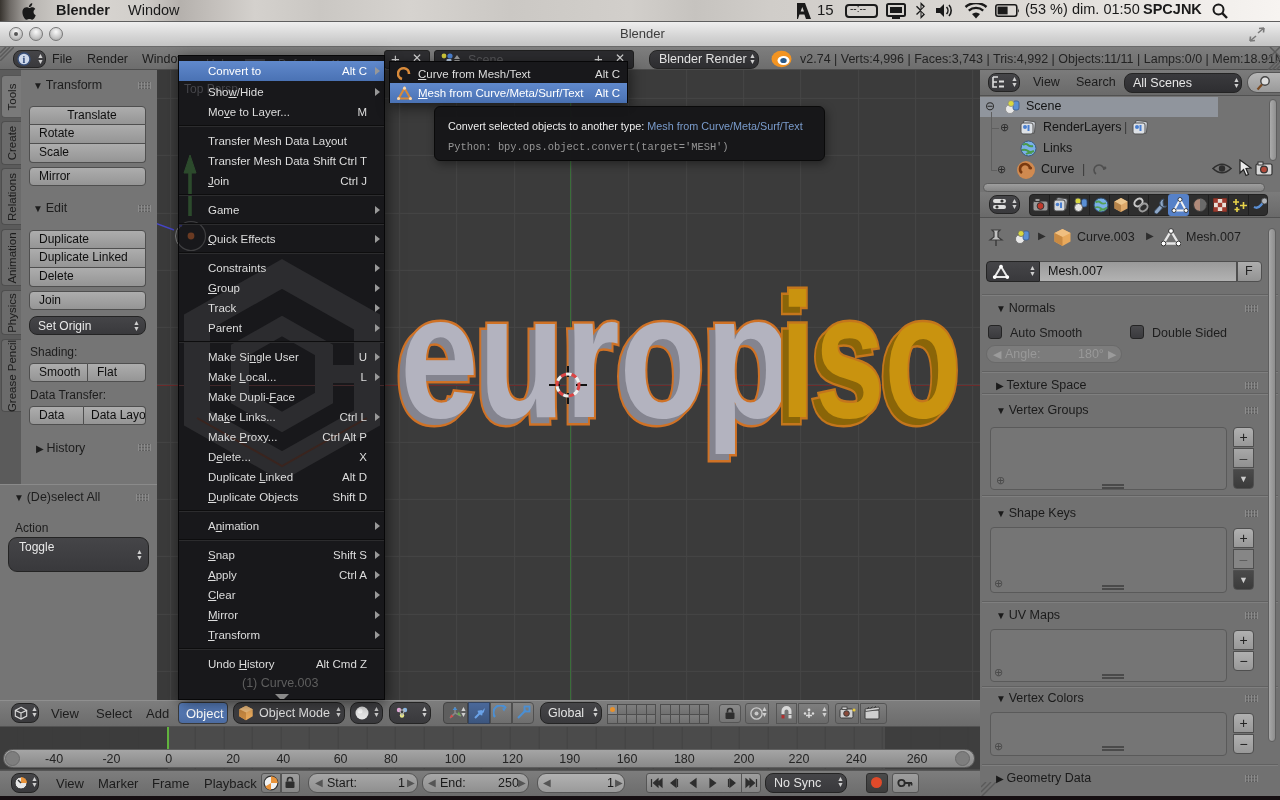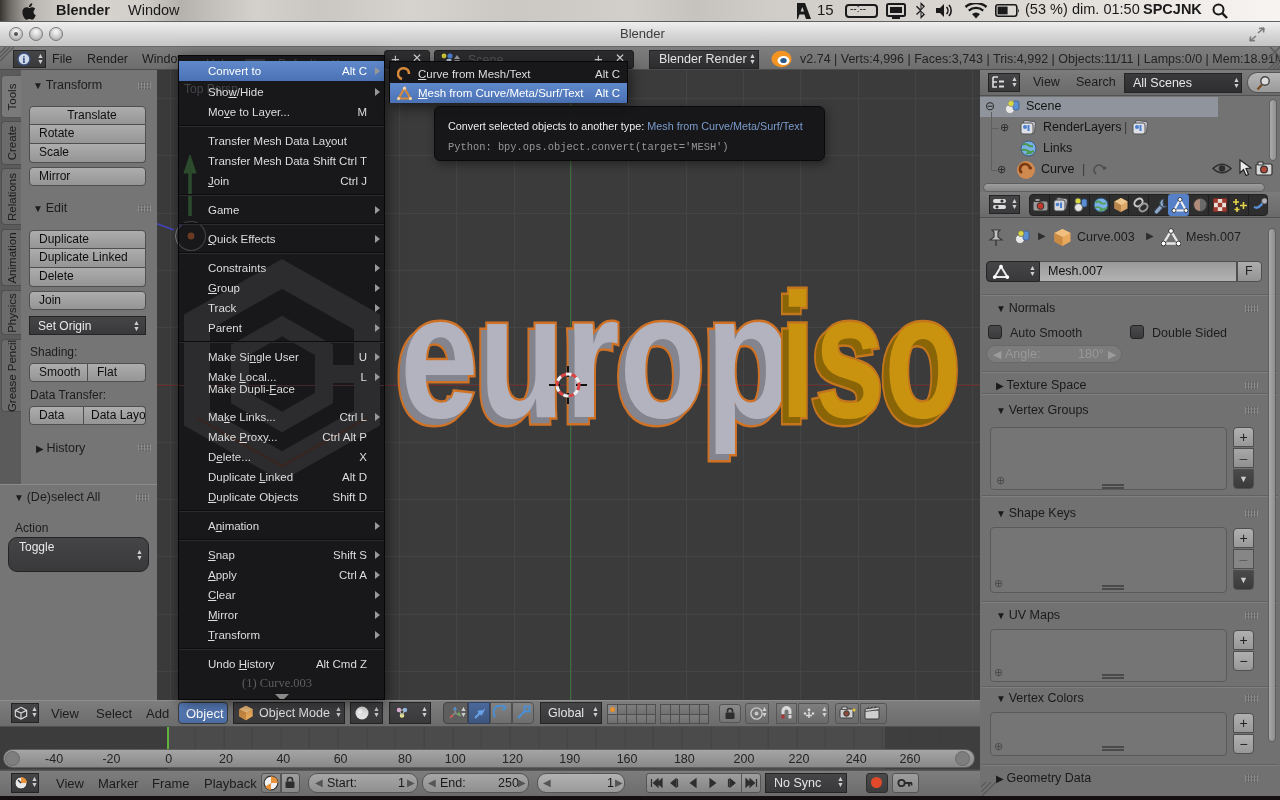--- a/index.html
+++ b/index.html
@@ -40,21 +40,21 @@
     background-image:repeating-linear-gradient(90deg,#8f8f8f 0 1px,transparent 1px 3px),repeating-linear-gradient(#5d5d5d 0 1px,transparent 1px 3px);
     opacity:.9; }
   .tbtn { position:absolute; left:29px; width:117px; height:19px;
     background:linear-gradient(#adadad,#959595);
     border:1px solid #4f4f4f; border-radius:4px;
     color:#0e0e0e; font-size:12px; text-align:left; padding-left:9px; line-height:17px; white-space:nowrap; }
   .stack { border-radius:0; border-top-width:0; }
   .stackTop { border-radius:4px 4px 0 0; border-top-width:1px; }
   .stackBot { border-radius:0 0 4px 4px; }
   .ddark { position:absolute; background:linear-gradient(#454548,#39393c);
-    border:1px solid #242424; border-radius:0; color:#e8e8e8; font-size:12px; }
+    border:1px solid #242424; border-radius:8px; color:#e8e8e8; font-size:12px; }
   .updn { position:absolute; right:5px; top:50%; transform:translateY(-50%);
     font-size:7px; line-height:6px; color:#cfcfcf; text-align:center; }
   .updn[style] { width:9px; right:auto; }
   .lbl { position:absolute; color:#1d1d1d; font-size:12px; }
 
   
   #viewport { top:70px; left:157px; width:823px; height:630px; background:#3b3b3b; overflow:hidden; }
   #vgrid { position:absolute; top:0; left:0; width:100%; height:100%;
     background-image:
       repeating-linear-gradient(90deg, #454545 0 1px, transparent 1px 57.3px),
@@ -693,33 +693,33 @@
     <div class="abs" style="left:0;top:727px;width:980px;height:42px;opacity:.5;
       background-image:repeating-linear-gradient(90deg,#3a3a3a 0 1px,transparent 1px 28.65px);background-position:22.7px 0;"></div>
     <div class="abs" style="left:167px;top:727px;width:2px;height:22px;background:#61b33e;"></div>
     <div class="abs" style="left:3px;top:749px;width:972px;height:19px;background:linear-gradient(#a5a5a5,#898989);border:1px solid #5e5e5e;border-radius:10px;"></div>
     <div class="abs" style="left:5px;top:751px;width:15px;height:15px;background:#7e7e7e;border-radius:50%;border:1px solid #6a6a6a;"></div>
     <div class="abs" style="left:955px;top:751px;width:15px;height:15px;background:#7e7e7e;border-radius:50%;border:1px solid #6a6a6a;"></div>
     <div id="ruler-nums">
         <div class="txt" style="left:40.17px;top:752px;width:28px;text-align:center;font-size:12.5px;color:#242424;">-40</div>
         <div class="txt" style="left:97.46000000000001px;top:752px;width:28px;text-align:center;font-size:12.5px;color:#242424;">-20</div>
         <div class="txt" style="left:154.75px;top:752px;width:28px;text-align:center;font-size:12.5px;color:#242424;">0</div>
-        <div class="txt" style="left:212.04px;top:752px;width:28px;text-align:center;font-size:12.5px;color:#242424;">20</div>
+        <div class="txt" style="left:212.04px;top:752px;width:28px;text-align:right;font-size:12.5px;color:#242424;">20</div>
         <div class="txt" style="left:269.33px;top:752px;width:28px;text-align:center;font-size:12.5px;color:#242424;">40</div>
         <div class="txt" style="left:326.62px;top:752px;width:28px;text-align:center;font-size:12.5px;color:#242424;">60</div>
-        <div class="txt" style="left:383.90999999999997px;top:752px;width:28px;text-align:right;font-size:12.5px;color:#242424;">80</div>
+        <div class="txt" style="left:383.90999999999997px;top:752px;width:28px;text-align:left;font-size:12.5px;color:#242424;">80</div>
         <div class="txt" style="left:441.2px;top:752px;width:28px;text-align:center;font-size:12.5px;color:#242424;">100</div>
         <div class="txt" style="left:498.49px;top:752px;width:28px;text-align:center;font-size:12.5px;color:#242424;">120</div>
         <div class="txt" style="left:555.78px;top:752px;width:28px;text-align:center;font-size:12.5px;color:#242424;">190</div>
         <div class="txt" style="left:613.0699999999999px;top:752px;width:28px;text-align:center;font-size:12.5px;color:#242424;">160</div>
         <div class="txt" style="left:670.36px;top:752px;width:28px;text-align:center;font-size:12.5px;color:#242424;">180</div>
         <div class="txt" style="left:730px;top:752px;width:28px;text-align:center;font-size:12.5px;color:#242424;">200</div>
         <div class="txt" style="left:784.94px;top:752px;width:28px;text-align:center;font-size:12.5px;color:#242424;">220</div>
         <div class="txt" style="left:842.23px;top:752px;width:28px;text-align:center;font-size:12.5px;color:#242424;">240</div>
-        <div class="txt" style="left:899.52px;top:752px;width:28px;text-align:left;font-size:12.5px;color:#242424;">260</div>
+        <div class="txt" style="left:899.52px;top:752px;width:28px;text-align:right;font-size:12.5px;color:#242424;">260</div>
       </div>
 
     <div class="ddark" style="left:11px;top:773px;width:28px;height:20px;"></div>
     <svg class="abs" style="left:14px;top:776px;" width="14" height="14" viewBox="0 0 14 14">
       <circle cx="7" cy="7" r="6" fill="#e8e8e8" stroke="#333" stroke-width="1"></circle>
       <path d="M7 7 L7 1 A6 6 0 0 1 13 7 Z" fill="#e8933a"></path>
       <path d="M7 7 L4 4" stroke="#333" stroke-width="1.4"></path>
     </svg>
     <div class="updn" style="left:30px;top:782px;">▲<br>▼</div>
     <div class="menutxt" style="left:56px;top:776px;">View</div>
@@ -860,21 +860,21 @@
           <div class="mrow" style="top:291px;">
             <span class="mi">Make Si<u>n</u>gle User</span>
             <span class="sc">U</span>
             <div class="arr"></div>
           </div>
           <div class="mrow" style="top:311px;">
             <span class="mi">Make <u>L</u>ocal...</span>
             <span class="sc">L</span>
             <div class="arr"></div>
           </div>
-          <div class="mrow" style="top:323px;text-align:right;">
+          <div class="mrow" style="top:331px;text-align:right;">
             <span class="mi">Make Dupli-<u>F</u>ace</span>
           </div>
           <div class="mrow" style="top:351px;">
             <span class="mi">Ma<u>k</u>e Links...</span>
             <span class="sc">Ctrl L</span>
             <div class="arr"></div>
           </div>
           <div class="mrow" style="top:371px;">
             <span class="mi">Make <u>P</u>roxy...</span>
             <span class="sc">Ctrl Alt P</span>
@@ -923,21 +923,21 @@
           </div>
           <div class="msep" style="top:69px;"></div>
           <div class="msep" style="top:138px;"></div>
           <div class="msep" style="top:167px;"></div>
           <div class="msep" style="top:196px;"></div>
           <div class="msep" style="top:285px;"></div>
           <div class="msep" style="top:454px;"></div>
           <div class="msep" style="top:483px;"></div>
           <div class="msep" style="top:592px;"></div>
         </div>
-      <div class="txt" style="left:63px;top:620px;font-size:12.5px;color:#5e5e5e;font-family:Liberation Serif, serif;">(1) Curve.003</div>
+      <div class="txt" style="left:63px;top:620px;font-size:12.5px;color:#5e5e5e;">(1) Curve.003</div>
       <div class="abs" style="left:96px;top:638px;width:0;height:0;border-top:7px solid #8a8a8a;border-left:7px solid transparent;border-right:7px solid transparent;"></div>
     </div>
 
     <div class="menu" id="submenu" style="left:389px;top:61px;width:239px;height:42px;">
       <div class="mrow" style="top:2px;height:19px;">
         <svg class="abs" style="left:7px;top:2px;" width="16" height="16" viewBox="0 0 16 16">
           <path d="M5 13 a5.5 5.5 0 1 1 7 -5" stroke="#d88a3a" stroke-width="2.6" fill="none"></path>
         </svg>
         <span class="mi" style="left:28px;"><u>C</u>urve from Mesh/Text</span>
         <span class="sc" style="right:7px;">Alt C</span>

